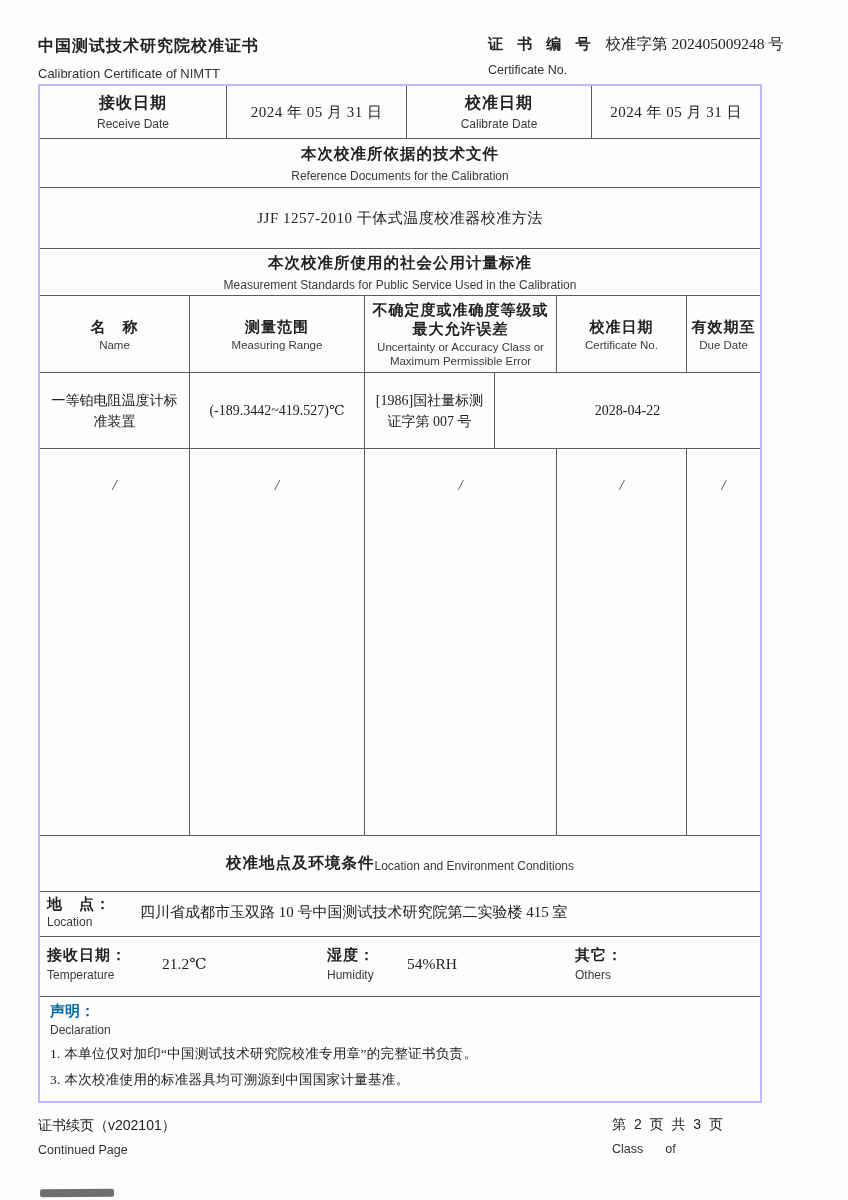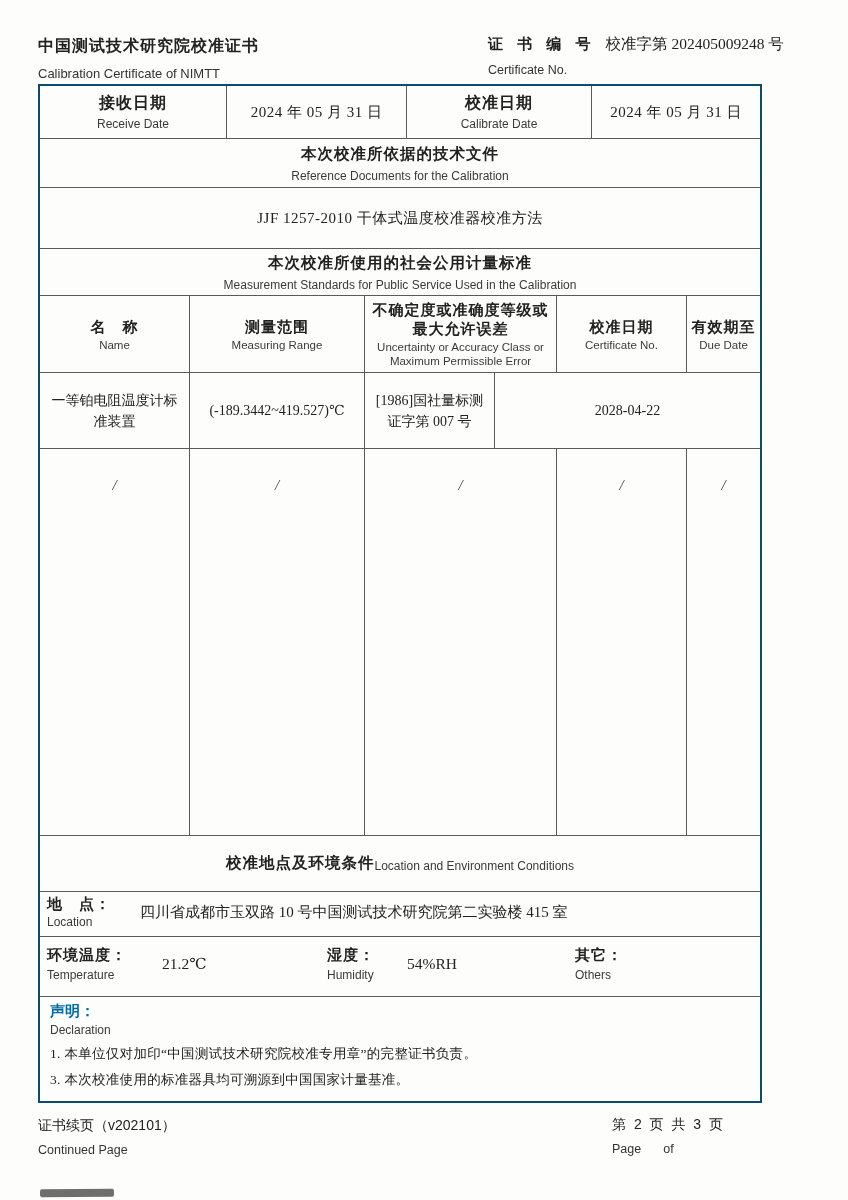--- a/index.html
+++ b/index.html
@@ -14,21 +14,21 @@
   .hdr-title-en { font-size:13px; color:#333; margin-top:9px; }
   .hdr-right { position:absolute; left:488px; top:34px; }
   .hdr-certno-line { display:flex; align-items:baseline; }
   .hdr-certno-label { font-size:15px; font-weight:600; letter-spacing:5px; color:#222; }
   .hdr-certno-value { font-family:"Liberation Serif","DejaVu Serif",serif; font-size:15.5px; margin-left:10px; color:#222; white-space:nowrap; }
   .hdr-certno-en { font-size:12.5px; color:#333; margin-top:8px; }
 
   
   .tbl {
     position:absolute; left:38px; top:84px; width:724px; height:1019px;
-    border:2px solid #0c4a6e; background:#fdfdfc;
+    border:2px solid #c4b5fd; background:#fdfdfc;
   }
   .row { position:relative; border-bottom:1px solid #5a5a5a; display:flex; }
   .row:last-child { border-bottom:none; }
   .cell { border-right:1px solid #5a5a5a; display:flex; flex-direction:column; align-items:center; justify-content:center; text-align:center; }
   .cell:last-child { border-right:none; }
   .lbl-zh { font-size:16px; font-weight:600; color:#222; letter-spacing:1px; }
   .lbl-en { font-size:12px; color:#3a3a3a; margin-top:3px; }
   .val-serif { font-family:"Liberation Serif","DejaVu Serif",serif; font-size:15px; color:#222; letter-spacing:0.5px; }
 
   
@@ -207,21 +207,21 @@
     <div class="row r-locrow">
       <div class="loc-label">
         <div class="lbl-zh">地　点：</div>
         <div class="lbl-en">Location</div>
       </div>
       <div class="loc-value">四川省成都市玉双路 10 号中国测试技术研究院第二实验楼 415 室</div>
     </div>
 
     <div class="row r-envrow">
       <div class="env-group g-temp">
-        <div class="lbl-zh">环境温度：</div>
+        <div class="lbl-zh">接收日期：</div>
         <div class="lbl-en">Temperature</div>
       </div>
       <div class="env-val v-temp">21.2℃</div>
       <div class="env-group g-hum">
         <div class="lbl-zh">湿度：</div>
         <div class="lbl-en">Humidity</div>
       </div>
       <div class="env-val v-hum">54%RH</div>
       <div class="env-group g-oth">
         <div class="lbl-zh">其它：</div>
@@ -238,20 +238,20 @@
 
   </div>
 
   <div class="ftr-left">
     <div class="ftr-left-zh">证书续页（v202101）</div>
     <div class="ftr-left-en">Continued Page</div>
   </div>
   <div class="ftr-right">
     <div class="ftr-right-zh">第 2 页 共 3 页</div>
     <div class="ftr-right-en">
-      <span>Page</span>
+      <span>Class</span>
       <span>of</span>
     </div>
   </div>
 
   <div class="scan-artifact"></div>
 
 </div>
 
 </body></html>

